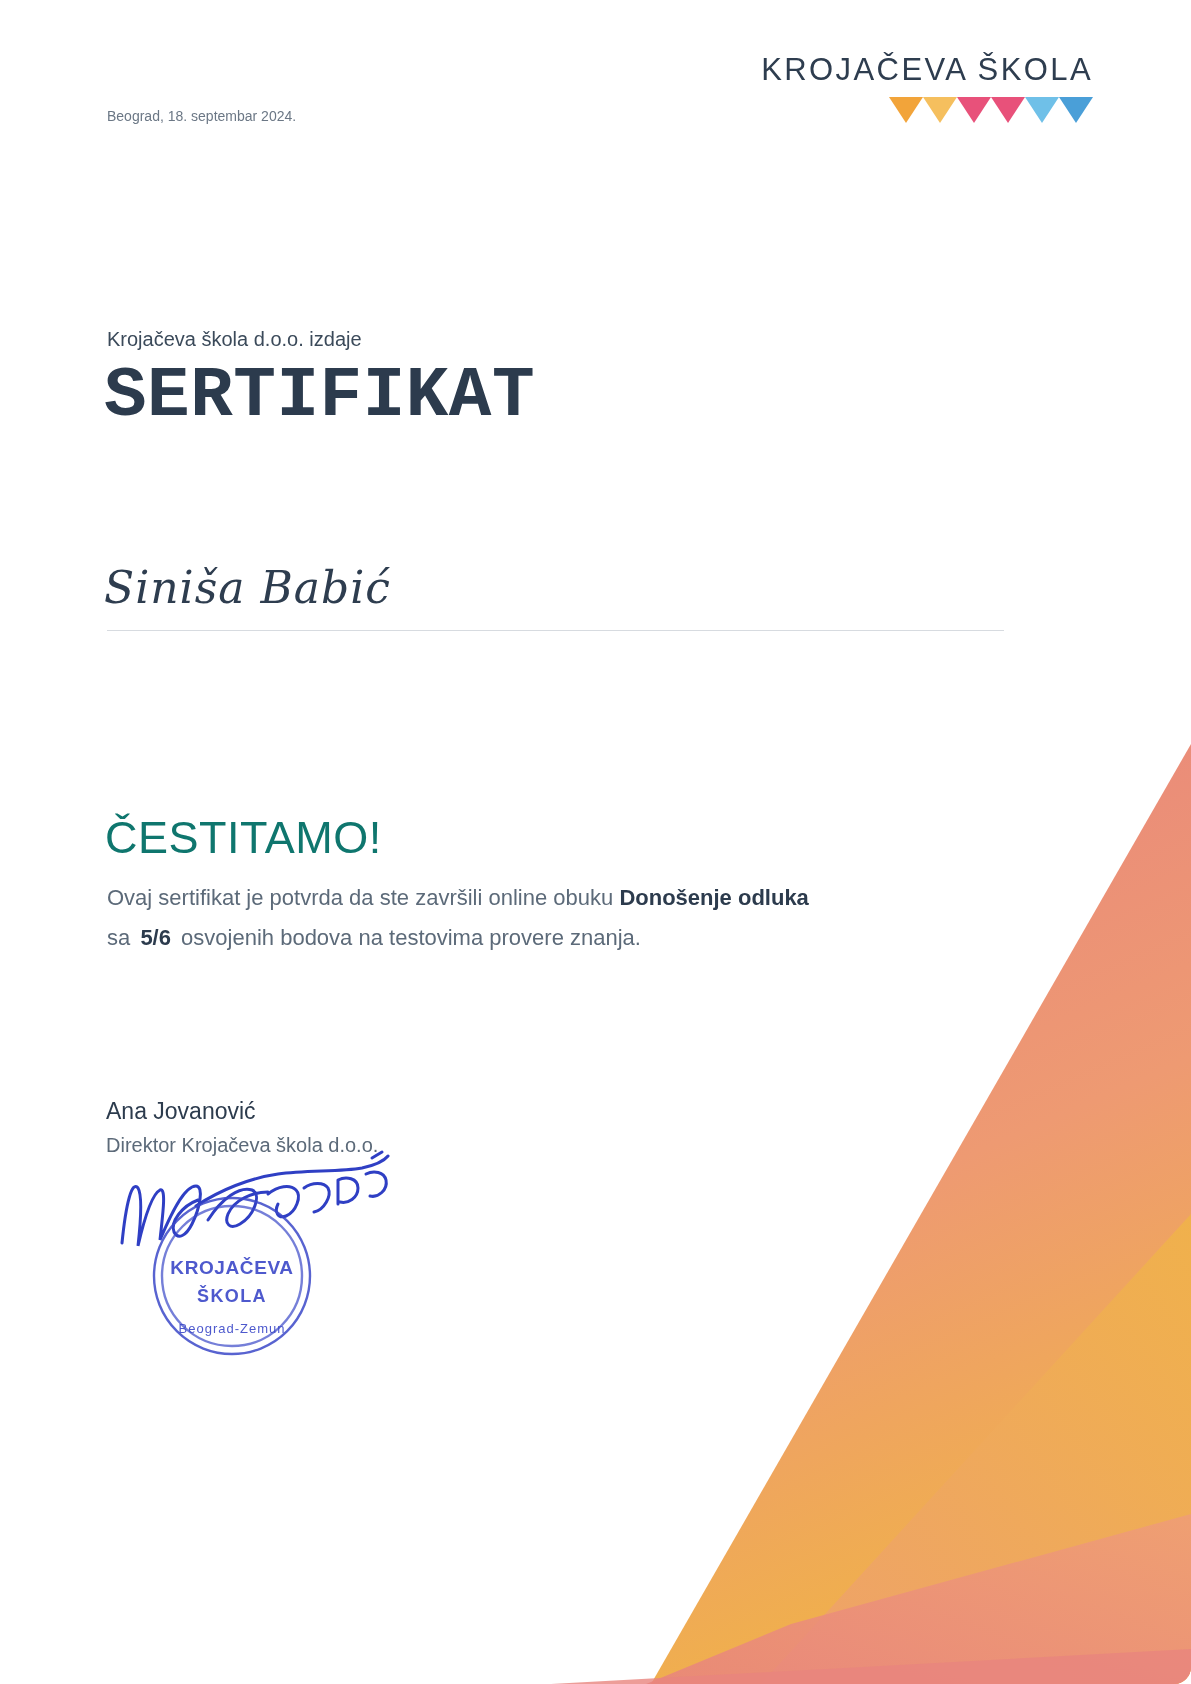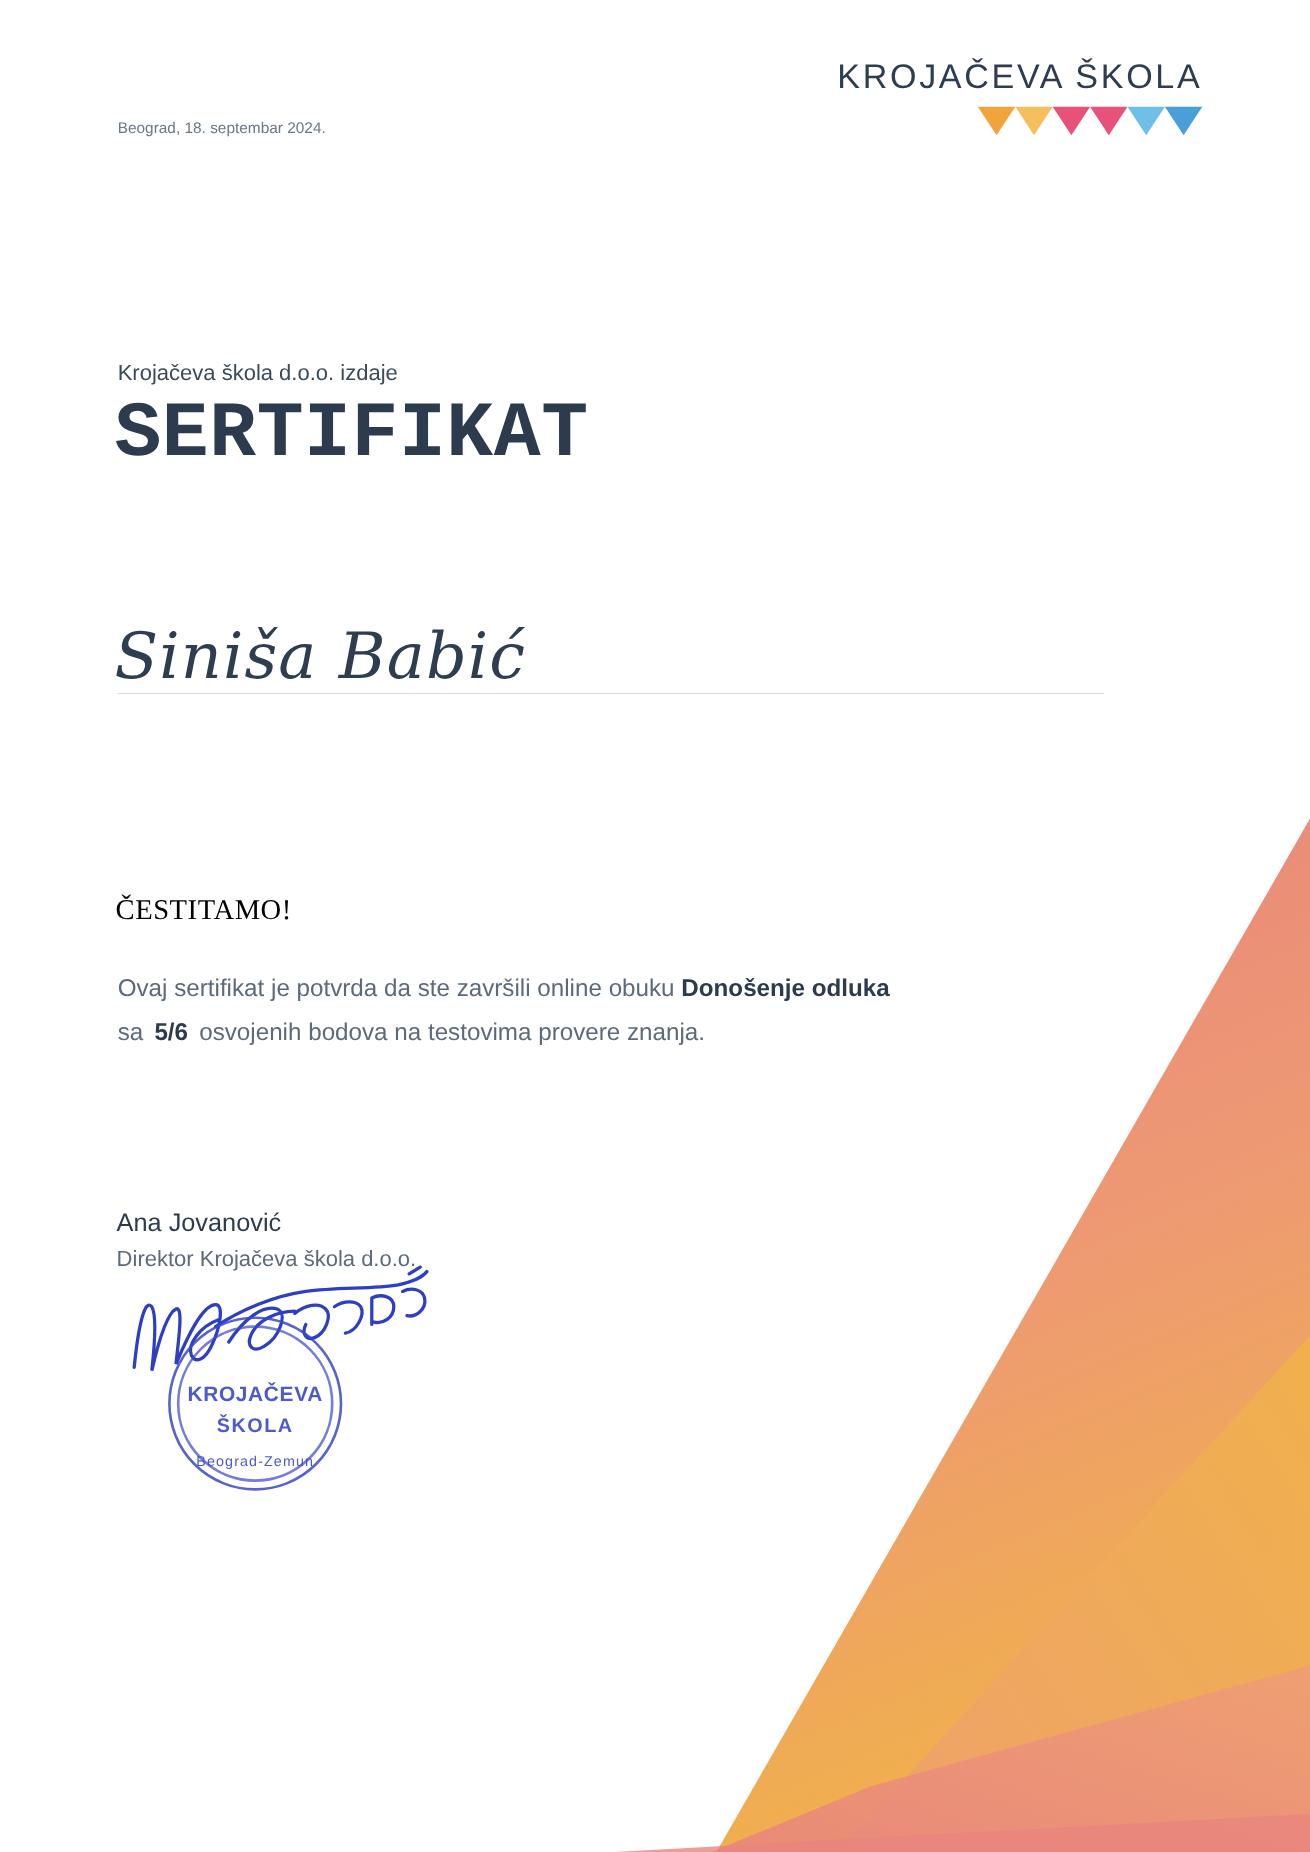--- a/index.html
+++ b/index.html
@@ -9,20 +9,21 @@
   }
   body {
     font-family: "Liberation Sans", sans-serif;
   }
   .page {
     position: relative;
     width: 1191px;
     height: 1684px;
     background: #ffffff;
     overflow: hidden;
+    border-radius: 17px;
   }
 
   
   .corner-art {
     position: absolute;
     right: 0;
     bottom: 0;
     width: 640px;
     height: 940px;
     overflow: hidden;
@@ -84,21 +85,21 @@
     font-weight: bold;
     color: #2c3b4d;
     letter-spacing: 0.5px;
     font-family: Liberation Mono, monospace;
   }
 
   .recipient {
     position: absolute;
     left: 104px;
     top: 562px;
-    font-size: 58px;
+    font-size: 44px;
     color: #2e3d4f;
     font-family: "DejaVu Serif", serif;
     font-style: italic;
     letter-spacing: 1px;
   }
   .name-rule {
     position: absolute;
     left: 107px;
     top: 630px;
     width: 897px;
@@ -111,24 +112,23 @@
     top: 655px;
     font-size: 23px;
     font-style: italic;
     color: #3b4a5a;
   }
 
   .congrats {
     position: absolute;
     left: 105px;
     top: 812px;
-    font-size: 26px;
-    color: #000000;
+    font-size: 45px;
+    color: #0f766e;
     letter-spacing: 0.5px;
-    font-family: Liberation Serif, serif;
   }
   .body-text {
     position: absolute;
     left: 107px;
     top: 878px;
     width: 900px;
     font-size: 22px;
     line-height: 40px;
     color: #5c6a79;
   }

